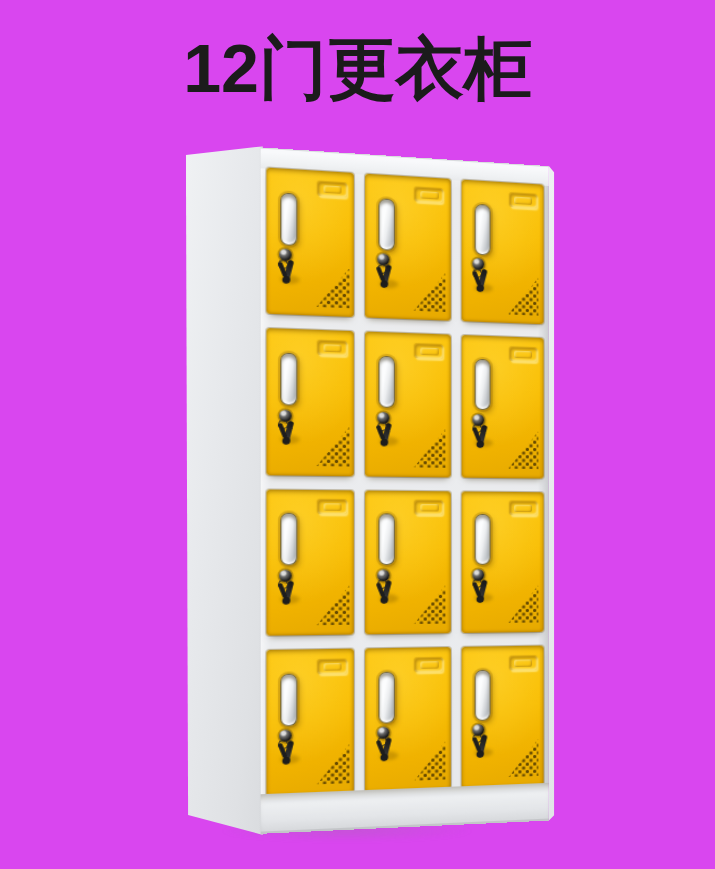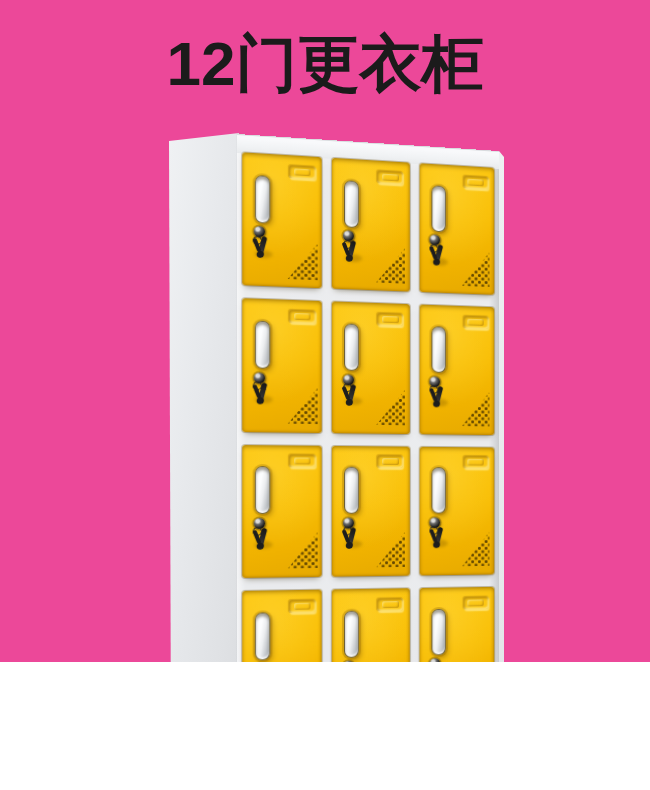--- a/index.html
+++ b/index.html
@@ -1,18 +1,18 @@
 <!DOCTYPE html>
 <html><head>
 <meta charset="utf-8">
 <style>
   html,body { margin:0; padding:0; background:#ffffff; }
   .canvas {
-    position:relative; width:650px; height:662px; overflow:hidden;
-    background:#ec4899;
+    position:relative; width:650px; height:790px; overflow:hidden;
+    background:#d946ef;
     font-family:"Liberation Sans","DejaVu Sans",sans-serif;
   }
 
   
   .title {
     position:absolute; top:28px; left:0; right:0;
     margin:0; text-align:center;
     font-size:62px; font-weight:bold; letter-spacing:0px;
     color:#1b1b1b; line-height:1.15;
   }

